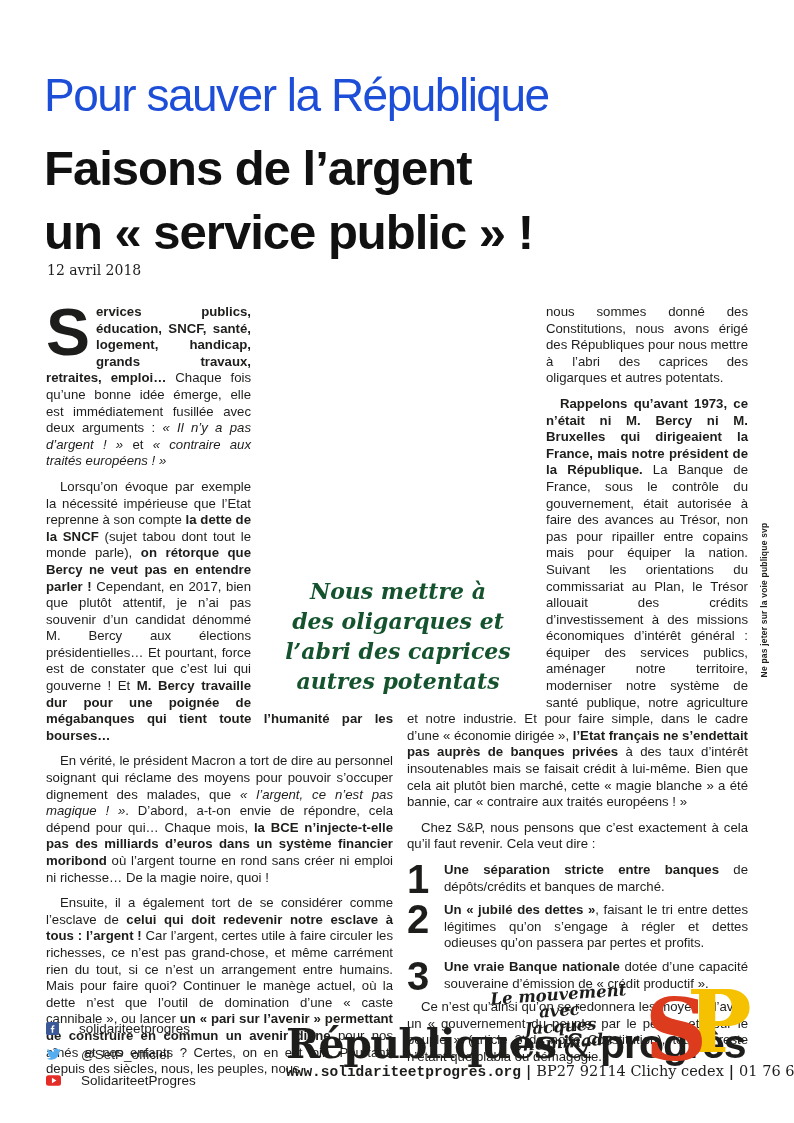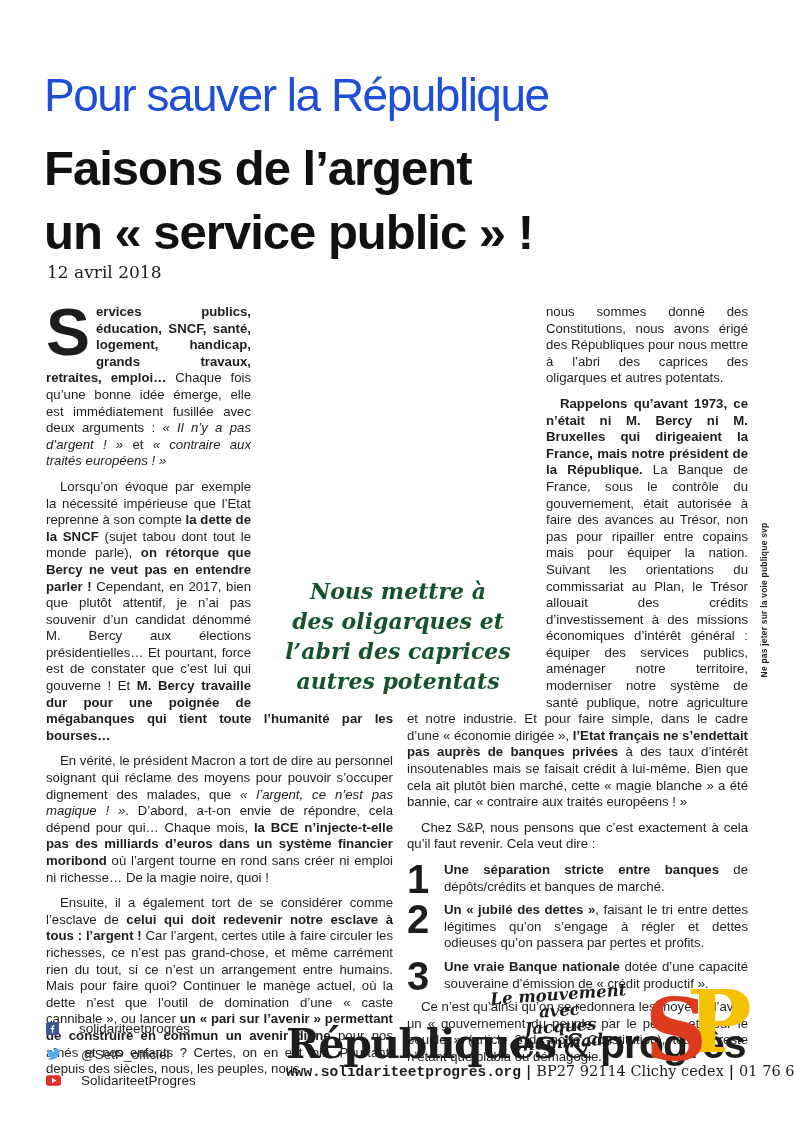--- a/index.html
+++ b/index.html
@@ -5,21 +5,21 @@
   html,body{margin:0;padding:0;}
   body{width:794px;height:1123px;position:relative;background:#ffffff;color:#1d1d1b;
        font-family:"Liberation Sans",sans-serif;overflow:hidden;}
   
   .kicker{position:absolute;left:44px;top:66px;font-size:46px;font-weight:400;
           letter-spacing:-1.5px;line-height:58px;color:#1d4ed8;}
   .headline{position:absolute;left:44px;top:136px;font-size:49px;font-weight:700;
             letter-spacing:-1px;line-height:64px;color:#111;}
   .headline span{display:block;}
   .date{position:absolute;left:47px;top:262px;font-family:"DejaVu Serif",serif;
-        font-size:17px;}
+        font-size:14px;}
   
   .col{position:absolute;top:304px;font-size:13.2px;line-height:16.6px;
        text-align:justify;}
   .col-left{left:46px;width:347px;}
   .col-right{left:407px;width:341px;}
   .col p{margin:0 0 9px 0;}
   .indent{text-indent:14px;}
   .st-b{font-weight:700;}
   .st-i{font-style:italic;}
   .dropcap{float:left;font-size:66px;line-height:50px;font-weight:700;

